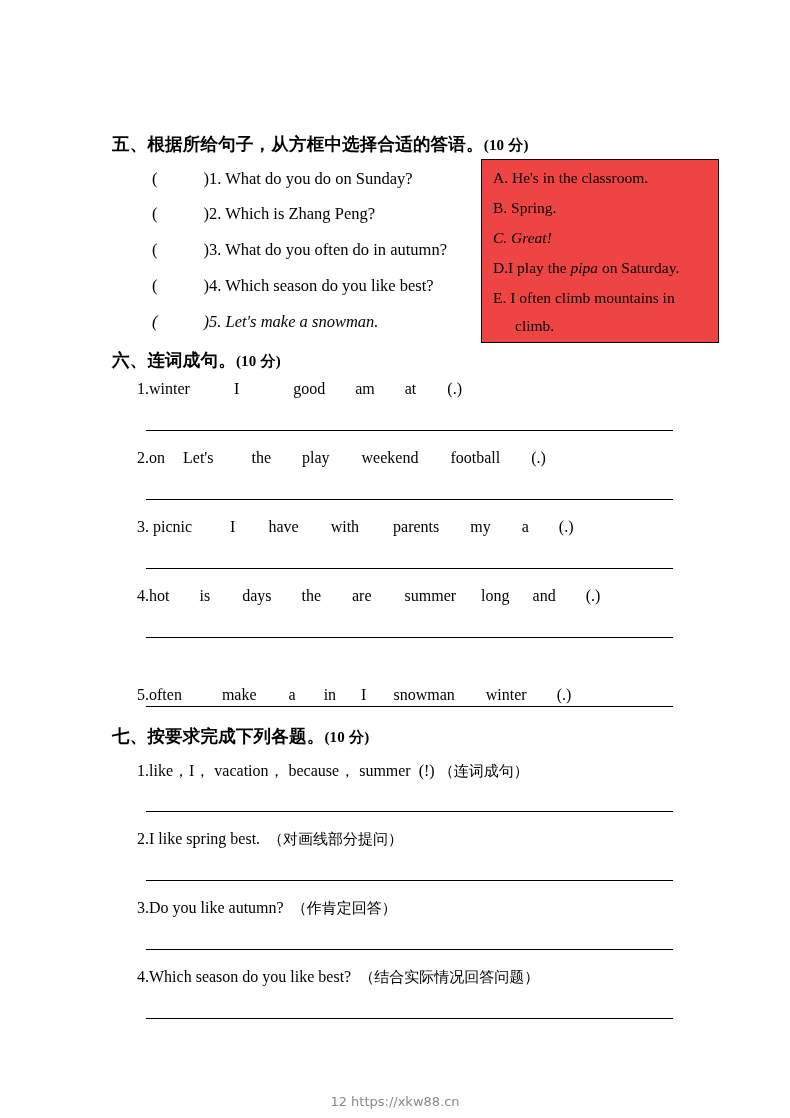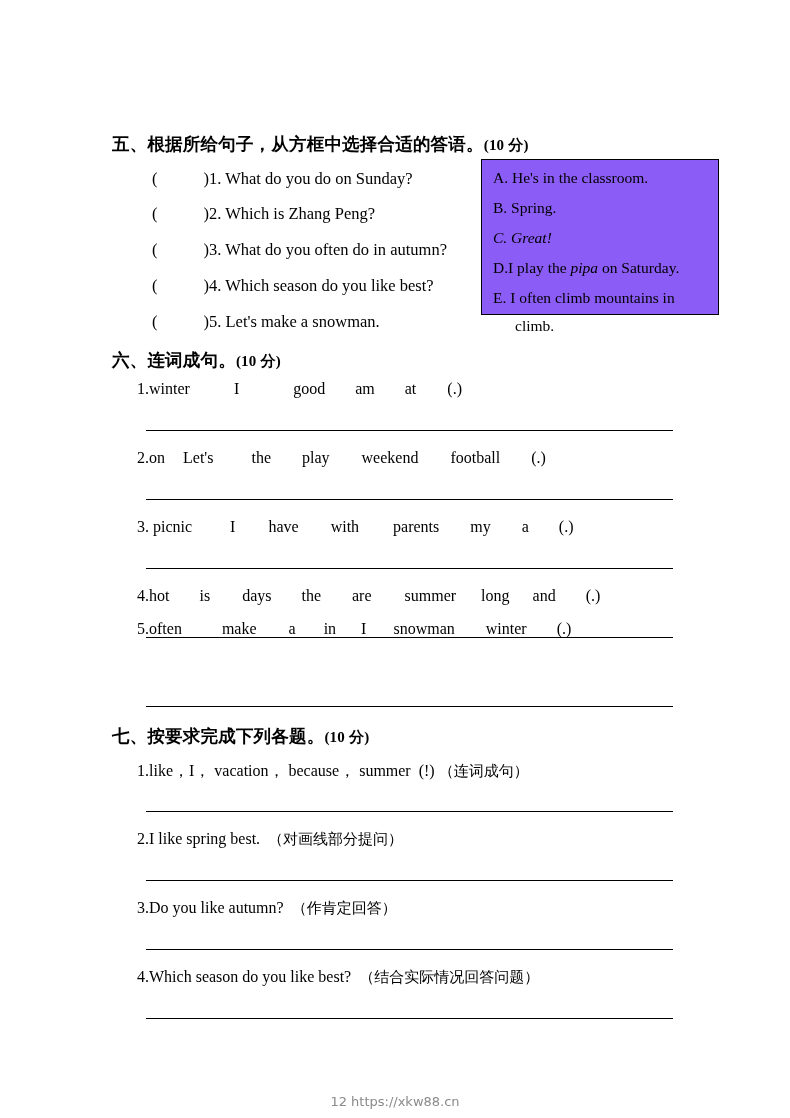--- a/index.html
+++ b/index.html
@@ -52,24 +52,24 @@
     display: inline-block;
     width: 46px;
   }
 
   
   .choice-box {
     position: absolute;
     left: 481px;
     top: 131px;
     width: 238px;
-    height: 156px;
+    height: 184px;
     border: 1.6px solid #000000;
     box-sizing: border-box;
-    background: #8b5cf6;
+    background: #ef4444;
   }
   .choice-line {
     position: absolute;
     left: 11px;
     font-size: 15.5px;
     white-space: nowrap;
   }
   .choice-line.indented {
     left: 33px;
   }
@@ -133,21 +133,21 @@
     <span>Which is Zhang Peng?</span>
   </div>
   <div class="match-item" style="top:212px;">
     <span class="paren-open">(</span><span class="blank-gap"></span><span>)</span><span>3.</span>
     <span>What do you often do in autumn?</span>
   </div>
   <div class="match-item" style="top:248px;">
     <span class="paren-open">(</span><span class="blank-gap"></span><span>)</span><span>4.</span>
     <span>Which season do you like best?</span>
   </div>
-  <div class="match-item" style="top:284px;">
+  <div class="match-item" style="top:284px;font-style:italic;">
     <span class="paren-open">(</span><span class="blank-gap"></span><span>)</span><span>5.</span>
     <span>Let's make a snowman.</span>
   </div>
 
   <div class="choice-box">
     <div class="choice-line" style="top:9px;">
       <span>A.</span>
       <span>He's in the classroom.</span>
     </div>
     <div class="choice-line" style="top:39px;">
@@ -187,21 +187,21 @@
   <div class="q-line" style="top:490px;">
     <span>3.</span><span class="w" style="width:4px;"></span><span class="w">picnic</span><span class="w" style="width:38px;"></span><span class="w">I</span><span class="w" style="width:33px;"></span><span class="w">have</span><span class="w" style="width:32px;"></span><span class="w">with</span><span class="w" style="width:34px;"></span><span class="w">parents</span><span class="w" style="width:31px;"></span><span class="w">my</span><span class="w" style="width:31px;"></span><span class="w">a</span><span class="w" style="width:30px;"></span><span class="w">(.)</span>
   </div>
   <div class="rule" style="top:540px;"></div>
 
   <div class="q-line" style="top:559px;">
     <span>4.</span><span class="w">hot</span><span class="w" style="width:30px;"></span><span class="w">is</span><span class="w" style="width:32px;"></span><span class="w">days</span><span class="w" style="width:30px;"></span><span class="w">the</span><span class="w" style="width:31px;"></span><span class="w">are</span><span class="w" style="width:33px;"></span><span class="w">summer</span><span class="w" style="width:25px;"></span><span class="w">long</span><span class="w" style="width:23px;"></span><span class="w">and</span><span class="w" style="width:30px;"></span><span class="w">(.)</span>
   </div>
   <div class="rule" style="top:609px;"></div>
 
-  <div class="q-line" style="top:592px;">
+  <div class="q-line" style="top:658px;">
     <span>5.</span><span class="w">often</span><span class="w" style="width:40px;"></span><span class="w">make</span><span class="w" style="width:32px;"></span><span class="w">a</span><span class="w" style="width:28px;"></span><span class="w">in</span><span class="w" style="width:25px;"></span><span class="w">I</span><span class="w" style="width:27px;"></span><span class="w">snowman</span><span class="w" style="width:31px;"></span><span class="w">winter</span><span class="w" style="width:30px;"></span><span class="w">(.)</span>
   </div>
   <div class="rule" style="top:678px;"></div>
 
   <div class="section-heading" style="top:696px;">
     <span>七、</span><span>按要求完成下列各题。</span><span class="marks">(10 分)</span>
   </div>
 
   <div class="q-line" style="top:733px;">
     <span>1.</span><span>like，I，  vacation，  because，  summer</span>&nbsp;&nbsp;<span>(!)</span>&nbsp;<span class="cn">（连词成句）</span>

